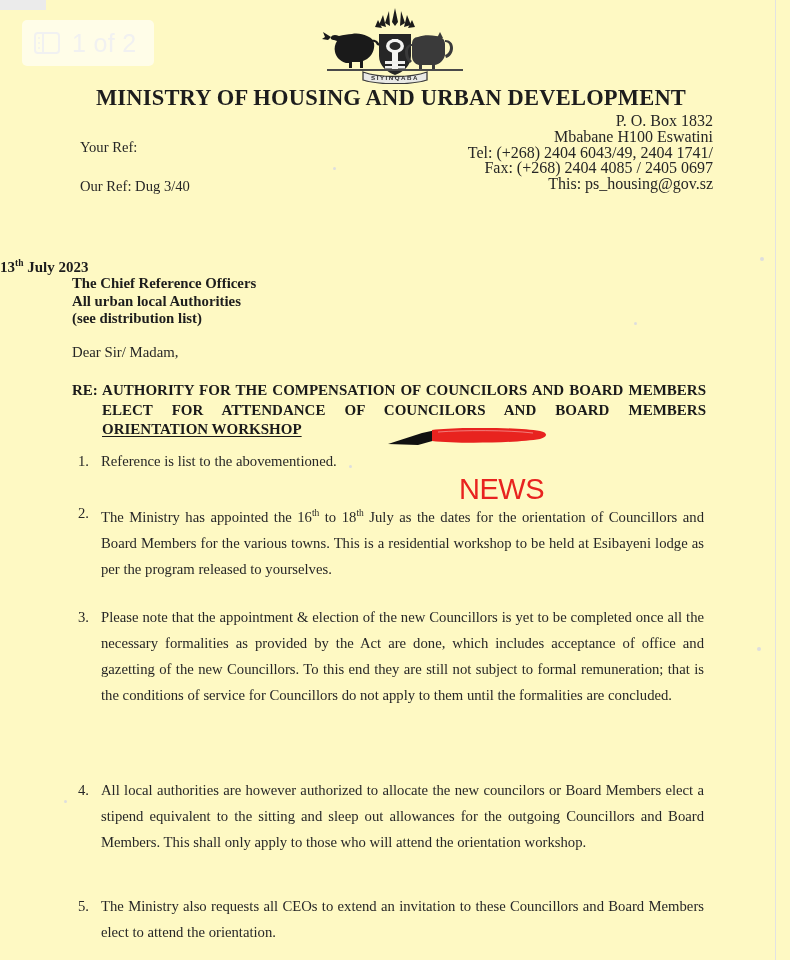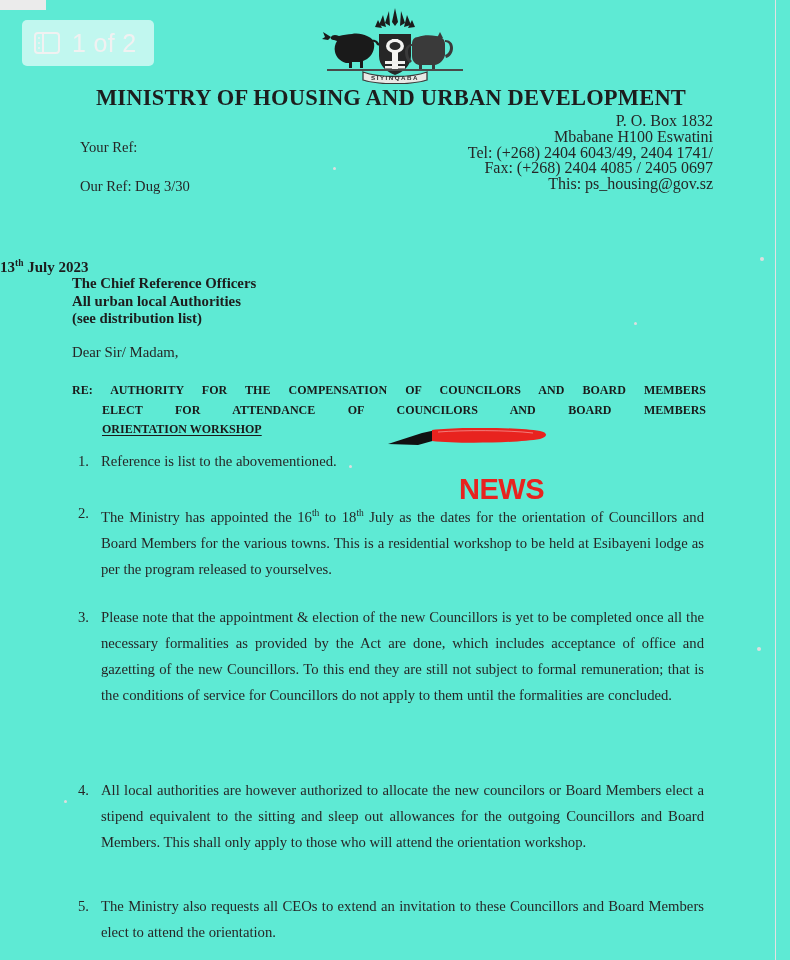--- a/index.html
+++ b/index.html
@@ -12,21 +12,21 @@
     background: #ffffff;
     font-family: "Liberation Serif", "DejaVu Serif", serif;
     overflow: hidden;
     position: relative;
   }
 
   
   #page-scan {
     position: absolute;
     inset: 0;
-    background: #5eead4;
+    background: #fef9c3;
     overflow: hidden;
   }
   .scan-edge-right {
     position: absolute;
     top: 0;
     left: 775px;
     width: 1px;
     height: 960px;
     background: #e2e2e2;
   }
@@ -148,21 +148,21 @@
     font-size: 14.8px;
     color: #262626;
   }
 
   
   #subject {
     position: absolute;
     top: 381px;
     left: 72px;
     width: 634px;
-    font-size: 12px;
+    font-size: 15px;
     font-weight: bold;
     line-height: 19.5px;
     color: #1a1a1a;
   }
   #subject .subj-line {
     display: block;
     text-align: justify;
   }
   #subject .subj-l1 {
     text-align-last: justify;
@@ -238,21 +238,21 @@
   }
   #watermark .wm-swaziland .cap { font-size: 40px; }
   #watermark .wm-swaziland .rest { font-size: 33px; }
   #watermark .wm-news {
     position: absolute;
     top: 47px;
     left: 0;
     width: 174px;
     text-align: right;
     font-family: "Liberation Sans", sans-serif;
-    font-weight: bold;
+    font-weight: normal;
     font-size: 29px;
     line-height: 29px;
     letter-spacing: -0.5px;
     color: #e8231f;
   }
 </style>
 </head>
 <body>
 
 <div id="page-scan">
@@ -320,21 +320,21 @@
   <div id="contact-block">
     <div>P. O. Box 1832</div>
     <div>Mbabane H100 Eswatini</div>
     <div>Tel: (+268) 2404 6043/49, 2404 1741/</div>
     <div>Fax: (+268) 2404 4085 / 2405 0697</div>
     <div>This: ps_housing@gov.sz</div>
   </div>
 
   <div id="ref-block">
     <div class="ref-your">Your Ref:</div>
-    <div class="ref-our">Our Ref: Dug 3/30</div>
+    <div class="ref-our">Our Ref: Dug 3/40</div>
   </div>
 
   <div id="letter-date">
     <span>13</span><sup>th</sup><span> July 2023</span>
   </div>
 
   <div id="addressee">
     <div>The Chief Reference Officers</div>
     <div>All urban local Authorities</div>
     <div>(see distribution list)</div>

